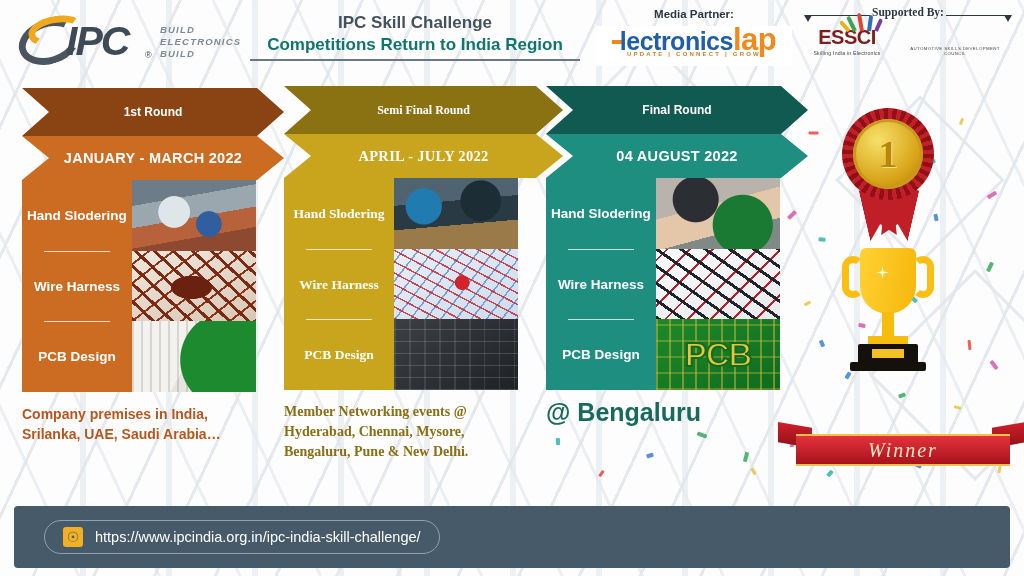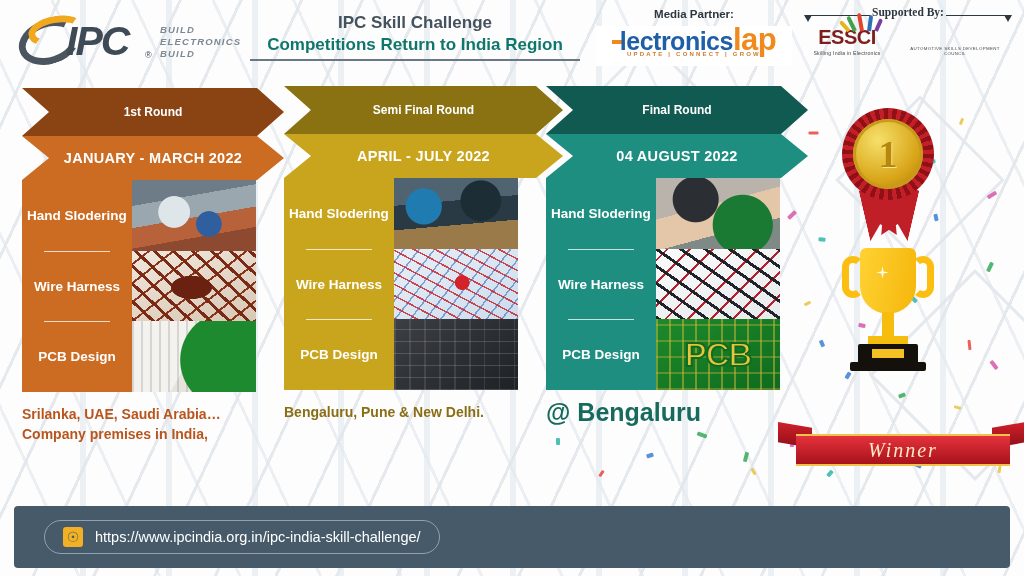--- a/index.html
+++ b/index.html
@@ -309,26 +309,26 @@
           </div>
         <div class="pic">
             <div class="ph p-wire1"></div>
           </div>
         <div class="pic">
             <div class="ph p-pcb1"></div>
           </div>
       </div>
     </div>
     <div class="caption" style="color:#b8551d;">
+      <div>Company premises in India,</div>
       <div>Srilanka, UAE, Saudi Arabia…</div>
-      <div>Company premises in India,</div>
-    </div>
-  </div>
-
-  <div class="round" style="left:284px;top:86px;width:279px;">
+    </div>
+  </div>
+
+  <div class="round" style="left:284px;top:86px;width:279px;font-family:Liberation Serif, serif;">
     <div class="chev-top" style="background:#8a7111;">
       <span>Semi Final Round</span>
     </div>
     <div class="chev-bot" style="background:#c9a41d;">
       <span>APRIL - JULY 2022</span>
     </div>
     <div class="panel" style="height:212px;">
       <div class="cats" style="background:#c9a41d;">
         <div class="cat">Hand Slodering</div>
         <div class="cat">Wire Harness</div>
@@ -340,20 +340,22 @@
           </div>
         <div class="pic">
             <div class="ph p-wire2"></div>
           </div>
         <div class="pic">
             <div class="ph p-pcb2"></div>
           </div>
       </div>
     </div>
     <div class="caption" style="color:#8a6e14;">
+      <div>Member Networking events @</div>
+      <div>Hyderabad, Chennai, Mysore,</div>
       <div>Bengaluru, Pune &amp; New Delhi.</div>
     </div>
   </div>
 
   <div class="round" style="left:546px;top:86px;width:262px;">
     <div class="chev-top" style="background:#115a51;">
       <span>Final Round</span>
     </div>
     <div class="chev-bot" style="background:#1d8e80;">
       <span>04 AUGUST 2022</span>

